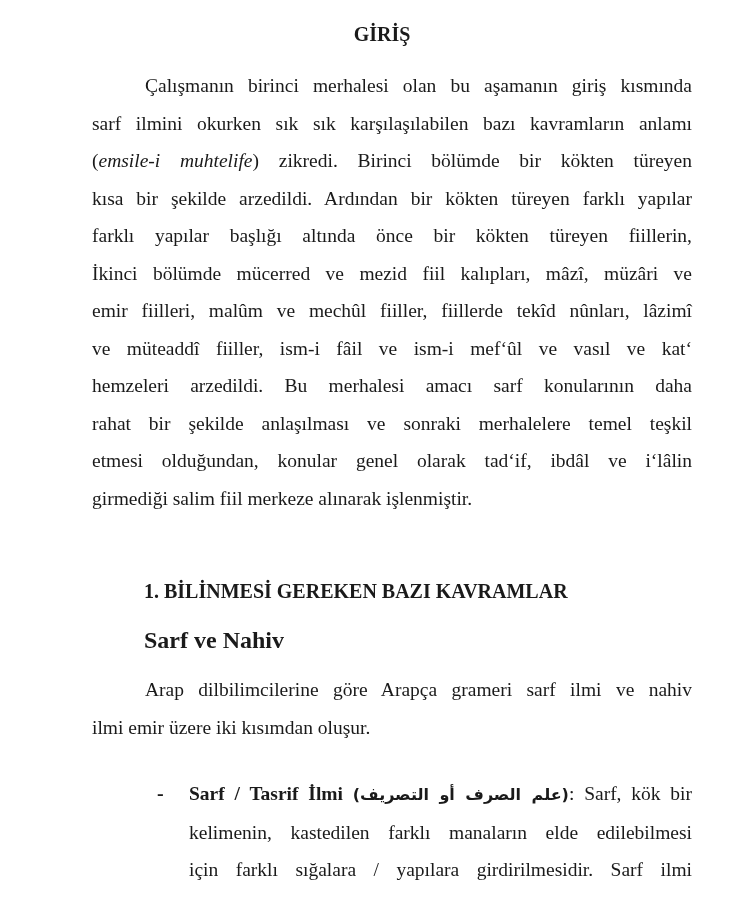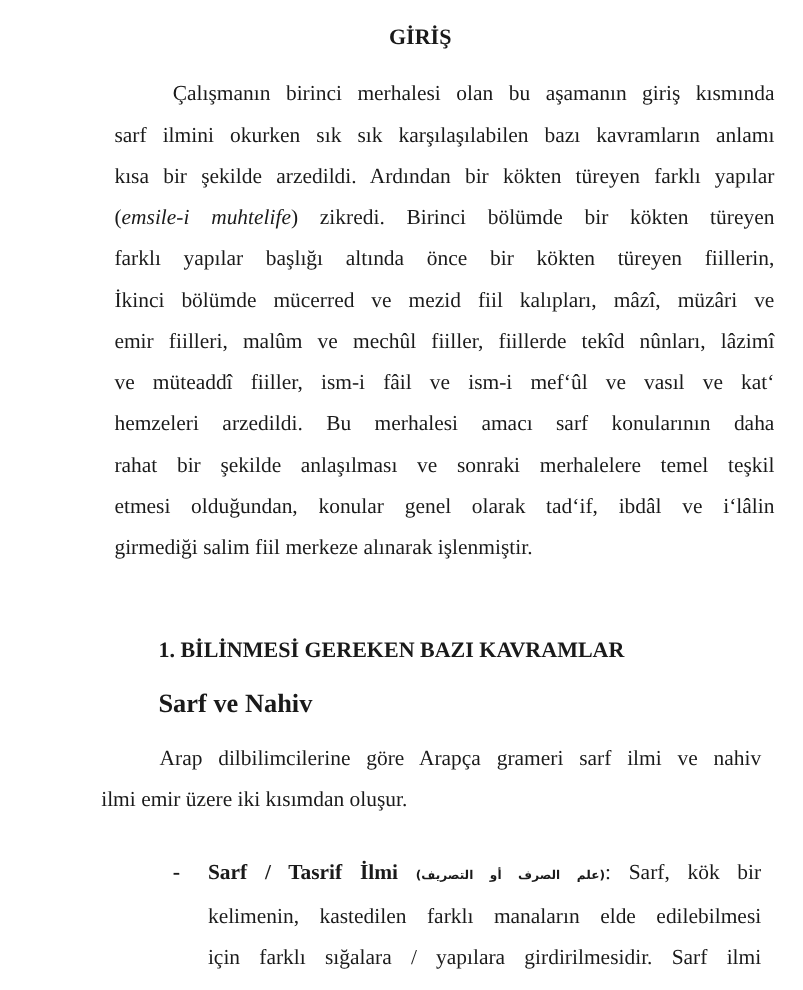--- a/index.html
+++ b/index.html
@@ -46,21 +46,21 @@
       text-align: justify;
       text-align-last: justify;
       white-space: nowrap;
     }
     .para .line.last {
       text-align-last: left;
     }
     .para .line.indent {
       padding-left: 53px;
     }
-    .p1 { top: 67px; margin-left: 12px; }
+    .p1 { top: 67px; }
     .h1 {
       position: absolute;
       left: 127px;
       top: 577px;
       font-weight: bold;
       font-size: 20px;
       line-height: 28px;
     }
     .h2 {
       position: absolute;
@@ -90,37 +90,37 @@
     .bullet-body .line {
       display: block;
       text-align: justify;
       text-align-last: justify;
       white-space: nowrap;
     }
     .b { font-weight: bold; }
     .arabic {
       font-family: "DejaVu Sans", sans-serif;
       font-weight: bold;
-      font-size: 11px;
+      font-size: 16px;
       unicode-bidi: embed;
     }
     em { font-style: italic; }
   </style>
 </head>
 <body>
 
 <div class="page">
 
   <div class="title">GİRİŞ</div>
 
   <div class="para p1">
     <span class="line indent">Çalışmanın birinci merhalesi olan bu aşamanın giriş kısmında</span>
     <span class="line">sarf ilmini okurken sık sık karşılaşılabilen bazı kavramların anlamı</span>
+    <span class="line"><span>(</span><em>emsile-i muhtelife</em><span>) zikredi. Birinci bölümde bir kökten türeyen</span></span>
     <span class="line">kısa bir şekilde arzedildi. Ardından bir kökten türeyen farklı yapılar</span>
-    <span class="line"><span>(</span><em>emsile-i muhtelife</em><span>) zikredi. Birinci bölümde bir kökten türeyen</span></span>
     <span class="line">farklı yapılar başlığı altında önce bir kökten türeyen fiillerin,</span>
     <span class="line">İkinci bölümde mücerred ve mezid fiil kalıpları, mâzî, müzâri ve</span>
     <span class="line">emir fiilleri, malûm ve mechûl fiiller, fiillerde tekîd nûnları, lâzimî</span>
     <span class="line">ve müteaddî fiiller, ism-i fâil ve ism-i mef‘ûl ve vasıl ve kat‘</span>
     <span class="line">hemzeleri arzedildi. Bu merhalesi amacı sarf konularının daha</span>
     <span class="line">rahat bir şekilde anlaşılması ve sonraki merhalelere temel teşkil</span>
     <span class="line">etmesi olduğundan, konular genel olarak tad‘if, ibdâl ve i‘lâlin</span>
     <span class="line last">girmediği salim fiil merkeze alınarak işlenmiştir.</span>
   </div>
 

